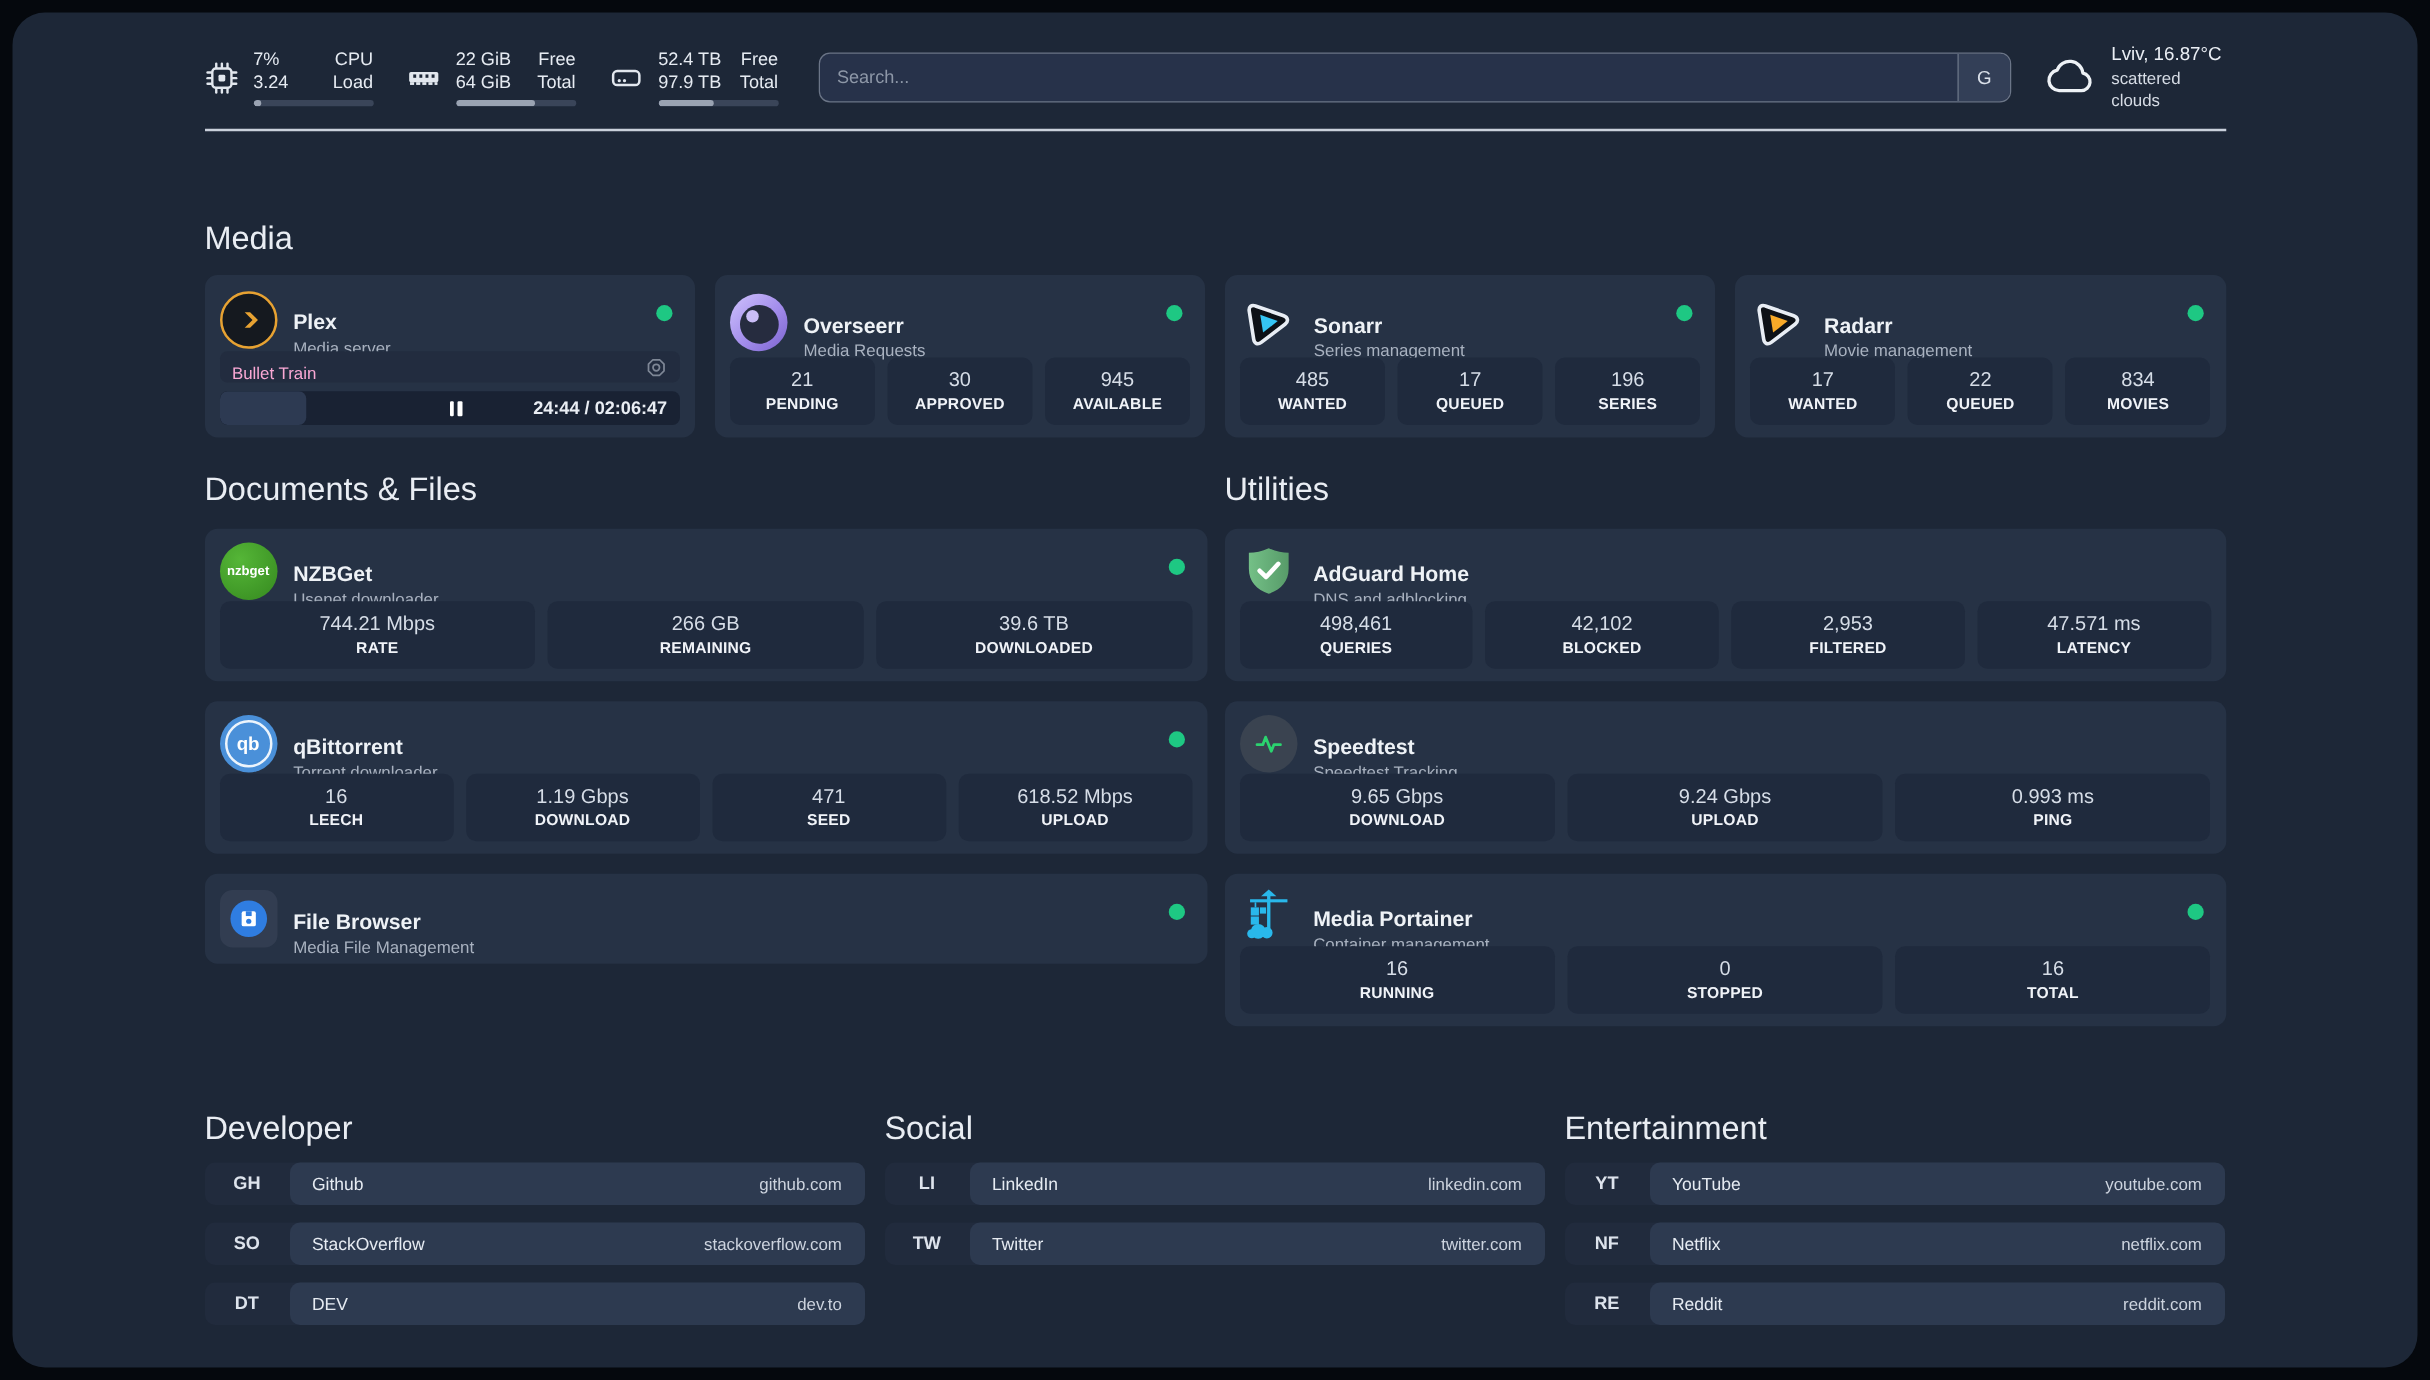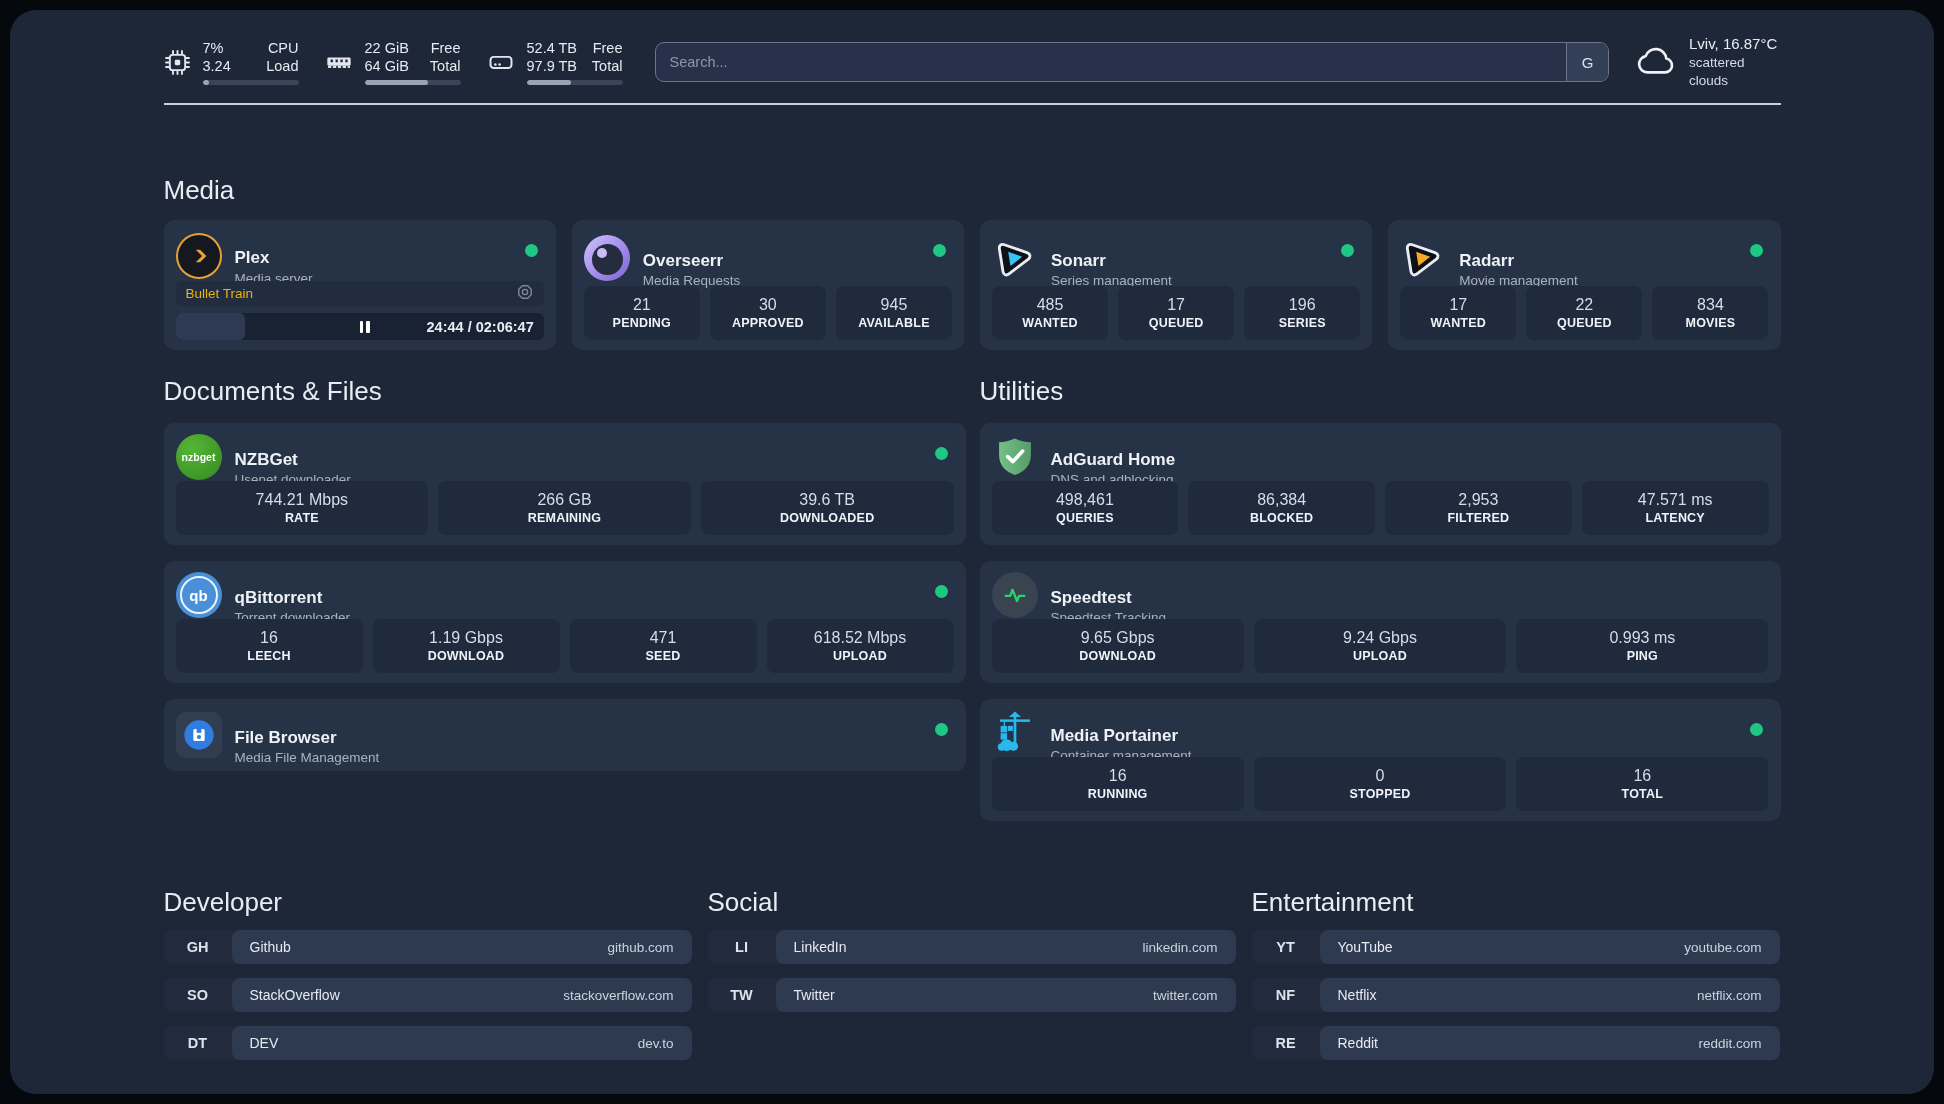--- a/index.html
+++ b/index.html
@@ -55,21 +55,21 @@
   .ovs-pupil { position:absolute; left:5px; top:4px; width:10px; height:10px; border-radius:50%; background:#cabdf7; }
   .icon-nzbget { background:radial-gradient(circle at 35% 30%,#55b637,#35891f); }
   .icon-nzbget span { font-size:10.5px; font-weight:700; color:#fff; }
   .icon-qb { background:#4a90d9; }
   .icon-qb .ring { width:38px; height:38px; border-radius:50%; border:2.5px solid #ecf4fc; display:flex; align-items:center; justify-content:center; font-size:15px; font-weight:700; color:#fff; }
   .icon-fb { border-radius:10px; background:#323d51; }
   .icon-speedtest { background:#3a4350; }
   .icon-plain { background:transparent; }
 
   
-  .np-title-row { background:#222c3f; border-radius:6px; height:25px; display:flex; align-items:center; justify-content:space-between; padding:0 10px; font-size:13.5px; color:#eab308; margin-bottom:7px; }
+  .np-title-row { background:#222c3f; border-radius:6px; height:25px; display:flex; align-items:flex-end; justify-content:space-between; padding:0 10px; font-size:13.5px; color:#f9a8d4; margin-bottom:7px; }
   .np-progress { position:relative; height:27px; border-radius:6px; background:#192233; display:flex; align-items:center; overflow:hidden;justify-content:center; }
   .np-fill { position:absolute; left:0; top:0; bottom:0; background:#2d3a52; border-radius:6px; }
   .pause { position:relative; display:flex; gap:3px; margin-left:10px; cursor:pointer; }
   .pause i { display:block; width:3.5px; height:12px; background:#fff; border-radius:1px; }
   .np-time { position:absolute; right:10px; font-size:14.5px; font-weight:700; color:#e9edf3; }
 
   
   .cols2 { display:grid; grid-template-columns:802px 801px; gap:14px; margin-top:26px; }
   .col .sec-title { margin-bottom:16px; }
   .colcard { margin-bottom:16px; }
@@ -445,21 +445,21 @@
             <div class="app-name">AdGuard Home</div>
             <div class="app-desc">DNS and adblocking</div>
           </div>
         </div>
         <div class="stats">
           <div class="stat">
             <div class="stat-value">498,461</div>
             <div class="stat-label">QUERIES</div>
           </div>
           <div class="stat">
-            <div class="stat-value">86,384</div>
+            <div class="stat-value">42,102</div>
             <div class="stat-label">BLOCKED</div>
           </div>
           <div class="stat">
             <div class="stat-value">2,953</div>
             <div class="stat-label">FILTERED</div>
           </div>
           <div class="stat">
             <div class="stat-value">47.571 ms</div>
             <div class="stat-label">LATENCY</div>
           </div>

